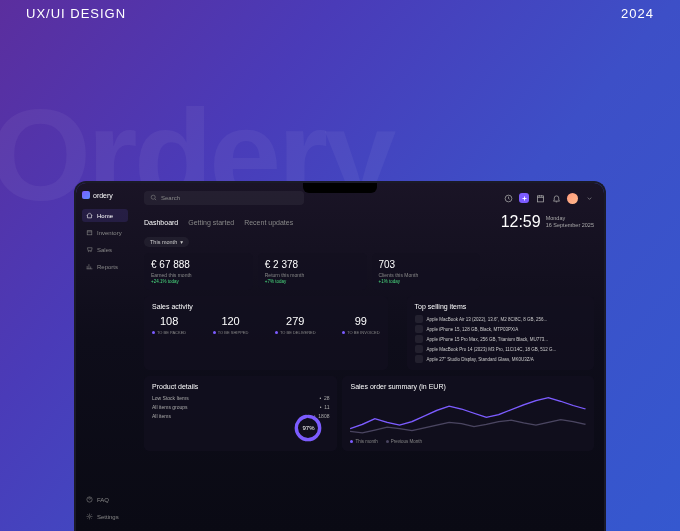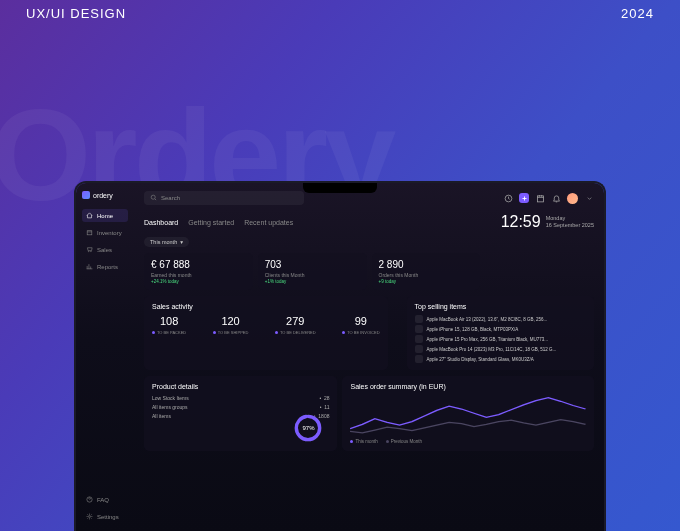--- a/index.html
+++ b/index.html
@@ -193,28 +193,28 @@
         <span>▾</span>
       </div>
 
       <div class="stats" id="stats">
           <div class="stat">
             <div class="stat-val">€ 67 888</div>
             <div class="stat-lbl">Earned this month</div>
             <div class="stat-sub">+24.1% today</div>
           </div>
           <div class="stat">
+            <div class="stat-val">€ 2 378</div>
+            <div class="stat-lbl">Return this month</div>
+            <div class="stat-sub">+7% today</div>
+          </div>
+          <div class="stat">
             <div class="stat-val">703</div>
             <div class="stat-lbl">Clients this Month</div>
             <div class="stat-sub">+1% today</div>
-          </div>
-          <div class="stat">
-            <div class="stat-val">2 890</div>
-            <div class="stat-lbl">Orders this Month</div>
-            <div class="stat-sub">+9 today</div>
           </div>
         </div>
 
       <div class="row2">
         <div class="panel">
           <div class="panel-title">Sales activity</div>
           <div class="activity" id="activity">
               <div class="act-item">
                 <div class="act-val">108</div>
                 <div class="act-lbl"><span class="dot"></span>TO BE PACKED</div>

